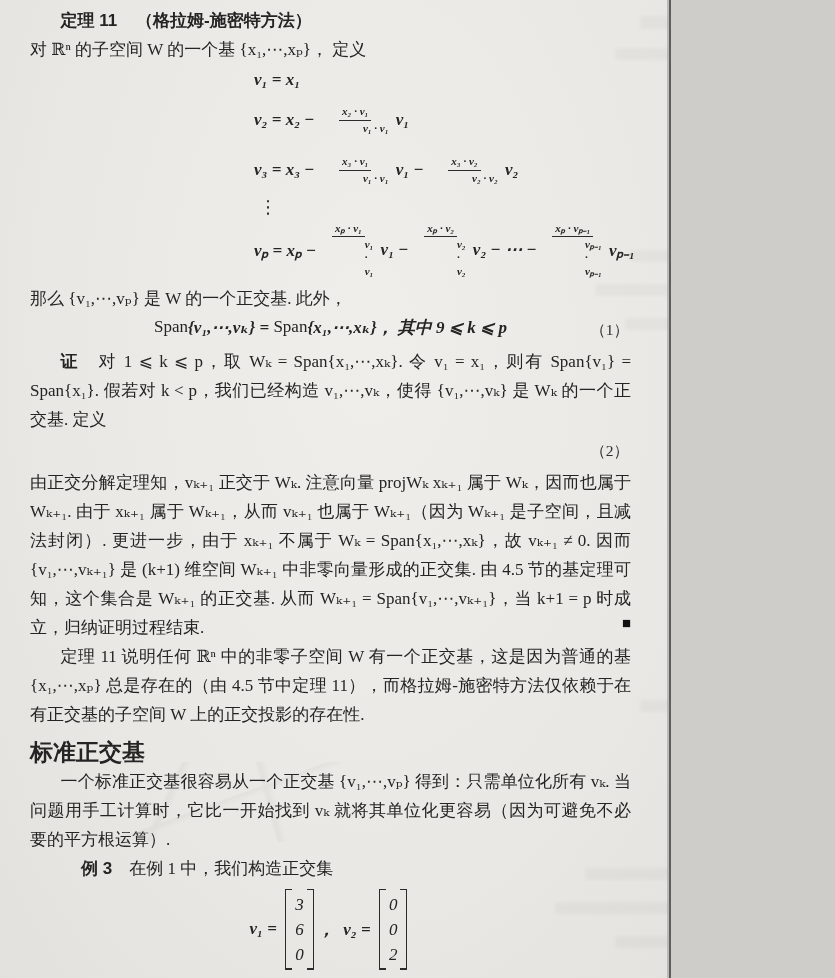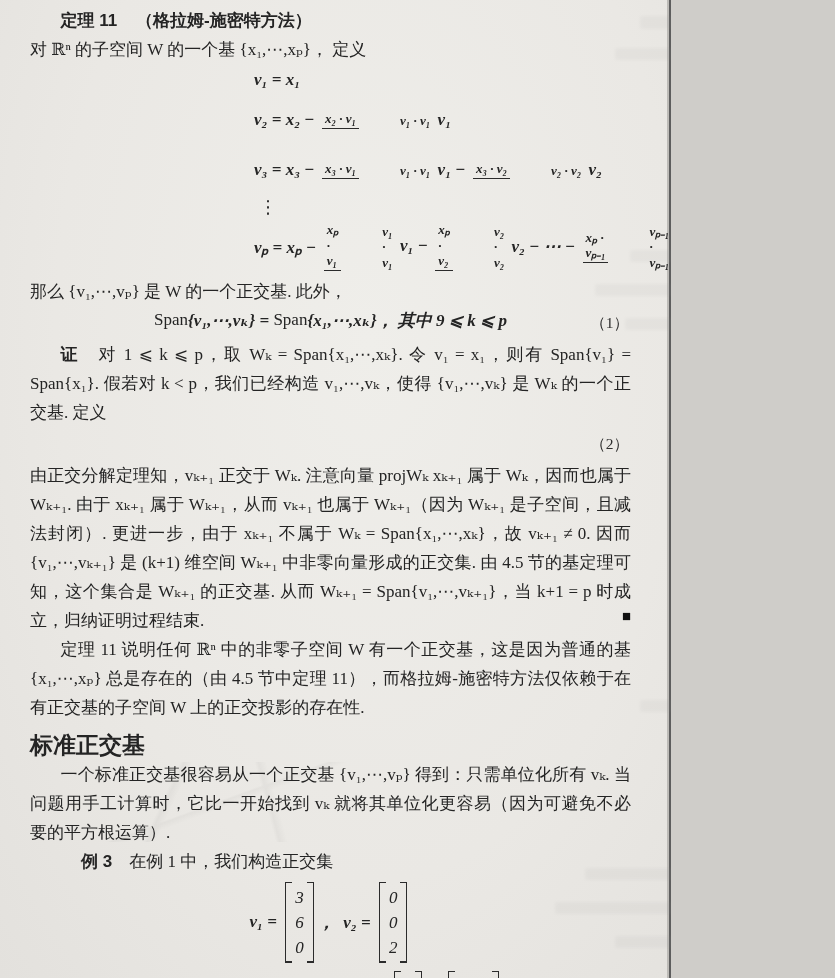--- a/index.html
+++ b/index.html
@@ -14,21 +14,21 @@
   .ind{text-indent:1.8em;}
   .ind3{text-indent:3em;}
   b{font-family:"Liberation Sans","DejaVu Sans",sans-serif;font-weight:700;}
   .gap{display:inline-block;width:1.1em;}
   
   .eqblock{margin:2px 0 2px 224px;font-size:17px;}
   .eqline{display:flex;align-items:center;margin:4px 0;font-style:italic;font-weight:600;min-height:24px;font-family:Liberation Serif, serif;}
   .eqline.fr{margin:6px 0;min-height:44px;}
   .mt{white-space:pre;}
   .rm{font-style:normal;font-weight:400;}
-  .frac{display:inline-flex;flex-direction:row;align-items:center;vertical-align:middle;margin:0 3px;line-height:1.2;font-size:13px;}
+  .frac{display:inline-flex;flex-direction:column;align-items:center;vertical-align:middle;margin:0 3px;line-height:1.2;font-size:11px;}
   .frac .num{border-bottom:1.4px solid #2b2b2b;padding:0 3px 1px;}
   .frac .den{padding-top:1px;margin-left:41px;}
   .vdots{font-style:normal;font-weight:400;font-size:18px;margin:0 0 0 5px;min-height:18px;line-height:18px;}
   
   .eqrow{position:relative;text-align:center;margin:3px 0;font-size:17px;min-height:28px;}
   .eqrow .eq{display:inline-flex;align-items:center;font-style:italic;font-weight:600;vertical-align:middle;}
   .eqnum{position:absolute;right:2px;top:50%;transform:translateY(-50%);font-style:normal;font-weight:400;font-size:15.5px;color:#2e2e2e;}
   sub{font-size:11px;font-style:italic;line-height:0;}
   
   .vec{display:inline-flex;align-items:center;margin:0 4px;}

